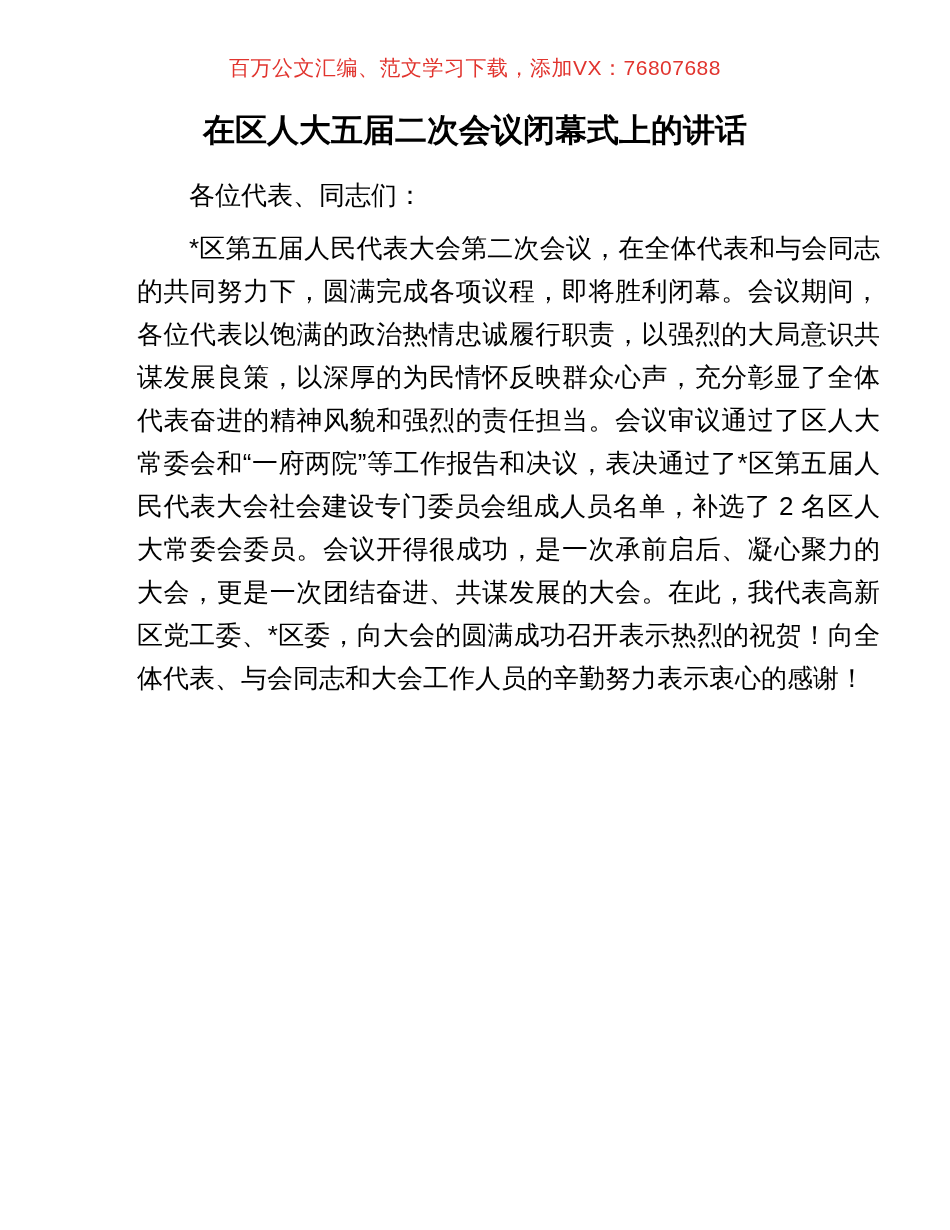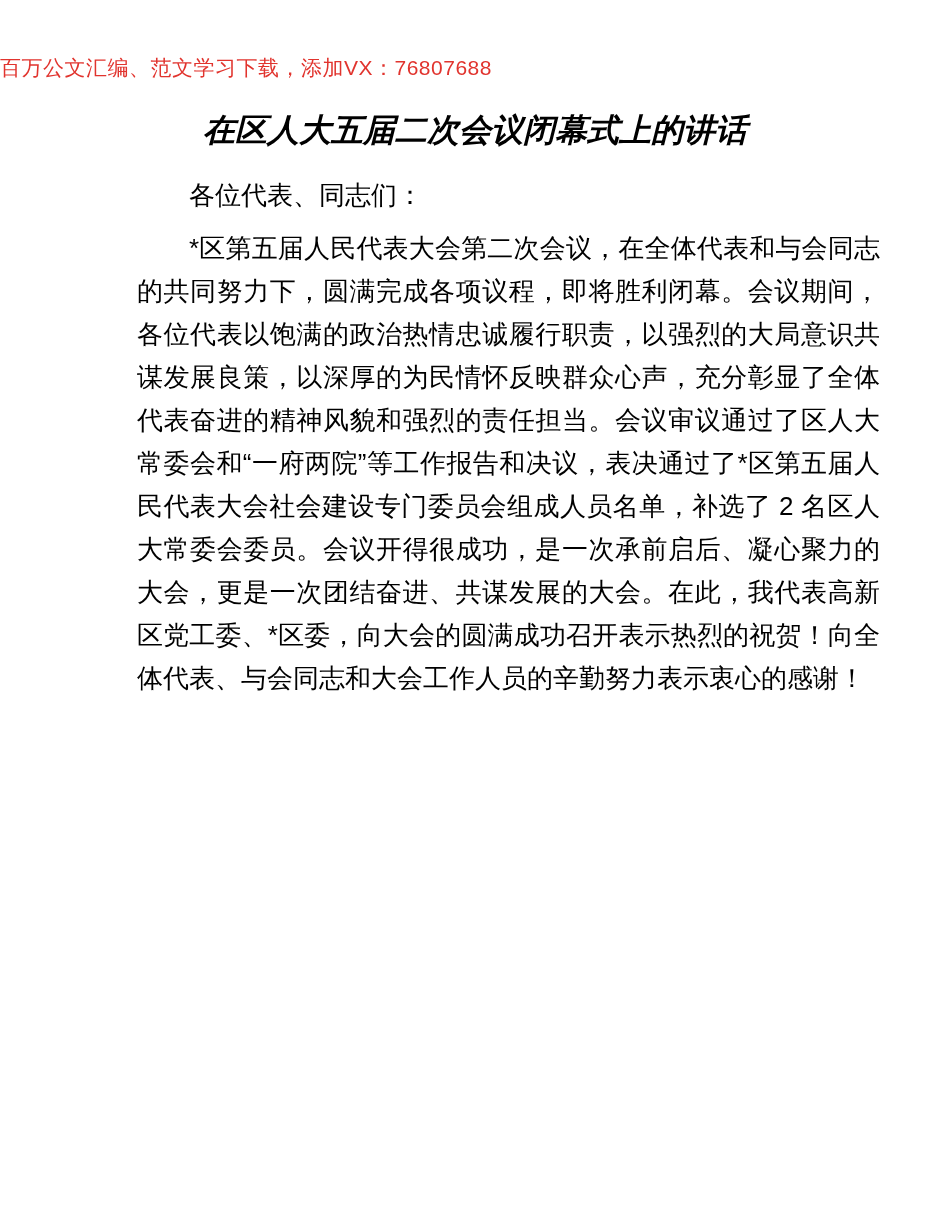--- a/index.html
+++ b/index.html
@@ -15,34 +15,34 @@
     color: #000000;
   }
   .page {
     width: 950px;
     height: 1230px;
     box-sizing: border-box;
     background: #ffffff;
   }
   .notice {
     padding-top: 55px;
+    text-align: center;
     font-size: 21px;
     line-height: 26px;
     color: #e1342e;
     letter-spacing: 0.5px;
     font-weight: 500;
   }
   .doc-title {
     margin-top: 26px;
     text-align: center;
     font-size: 32px;
     line-height: 46px;
     font-weight: bold;
     color: #000000;
-    font-style: italic;
   }
   .content {
     margin: 12px 70px 0 137px;
     font-size: 26px;
     line-height: 43px;
     text-align: justify;
     text-justify: inter-ideograph;
     color: #000000;
   }
   .content p {

